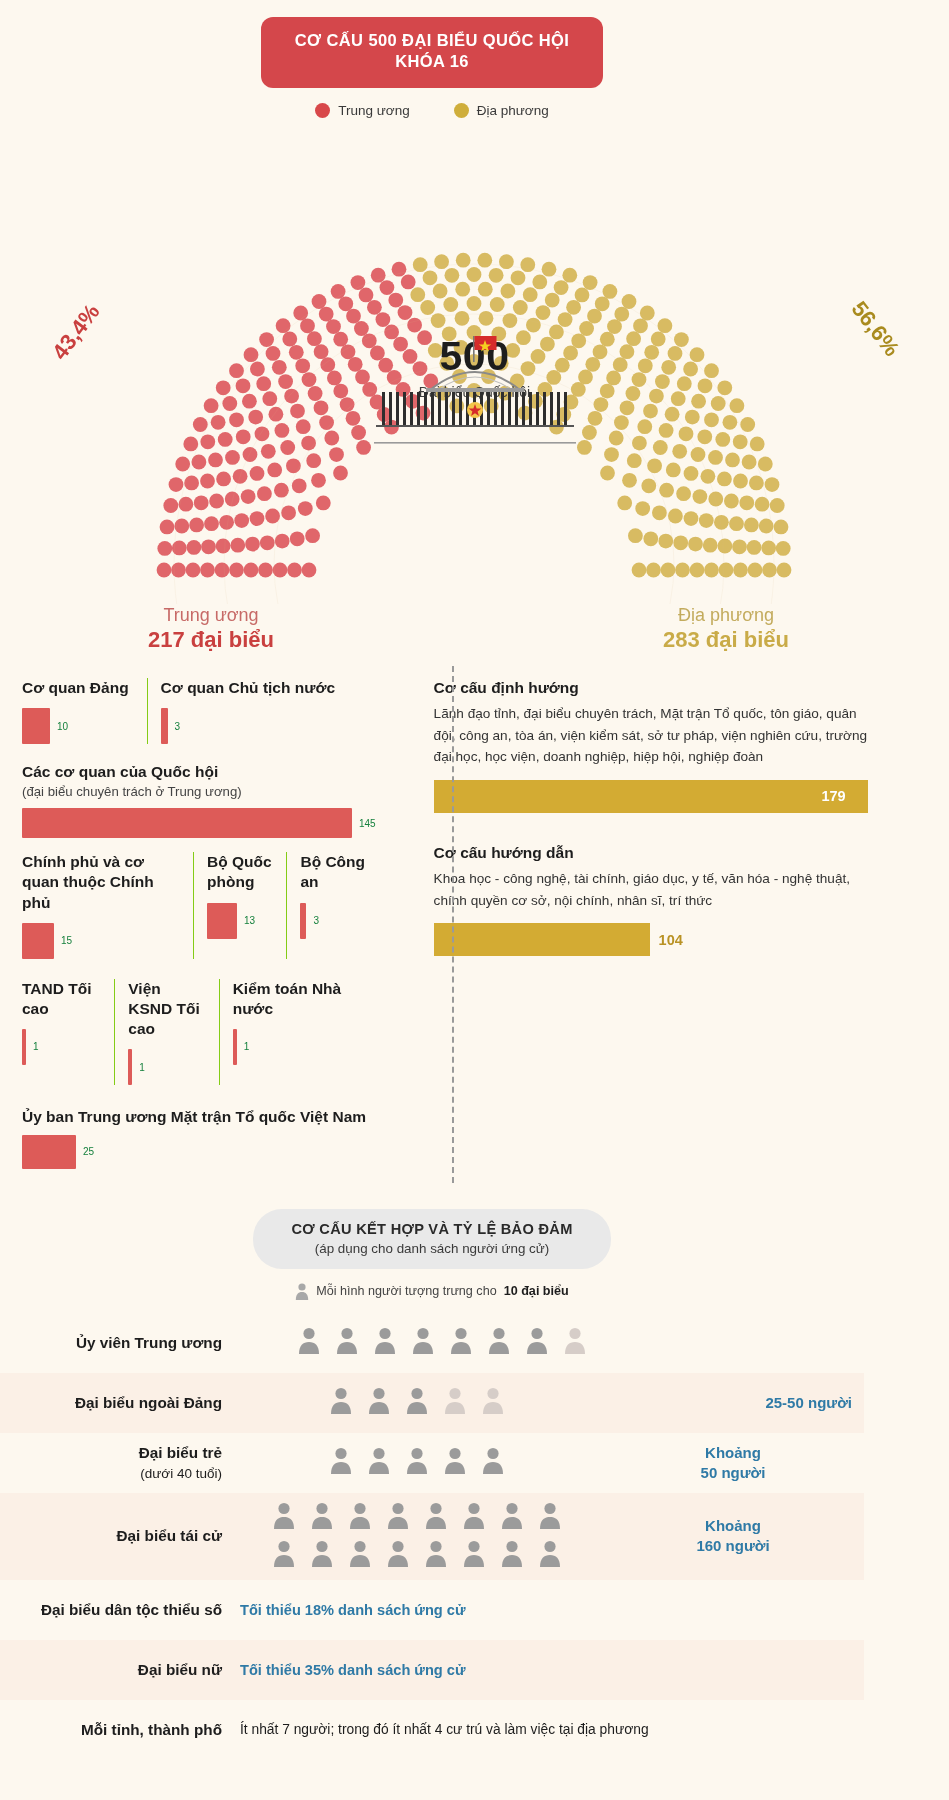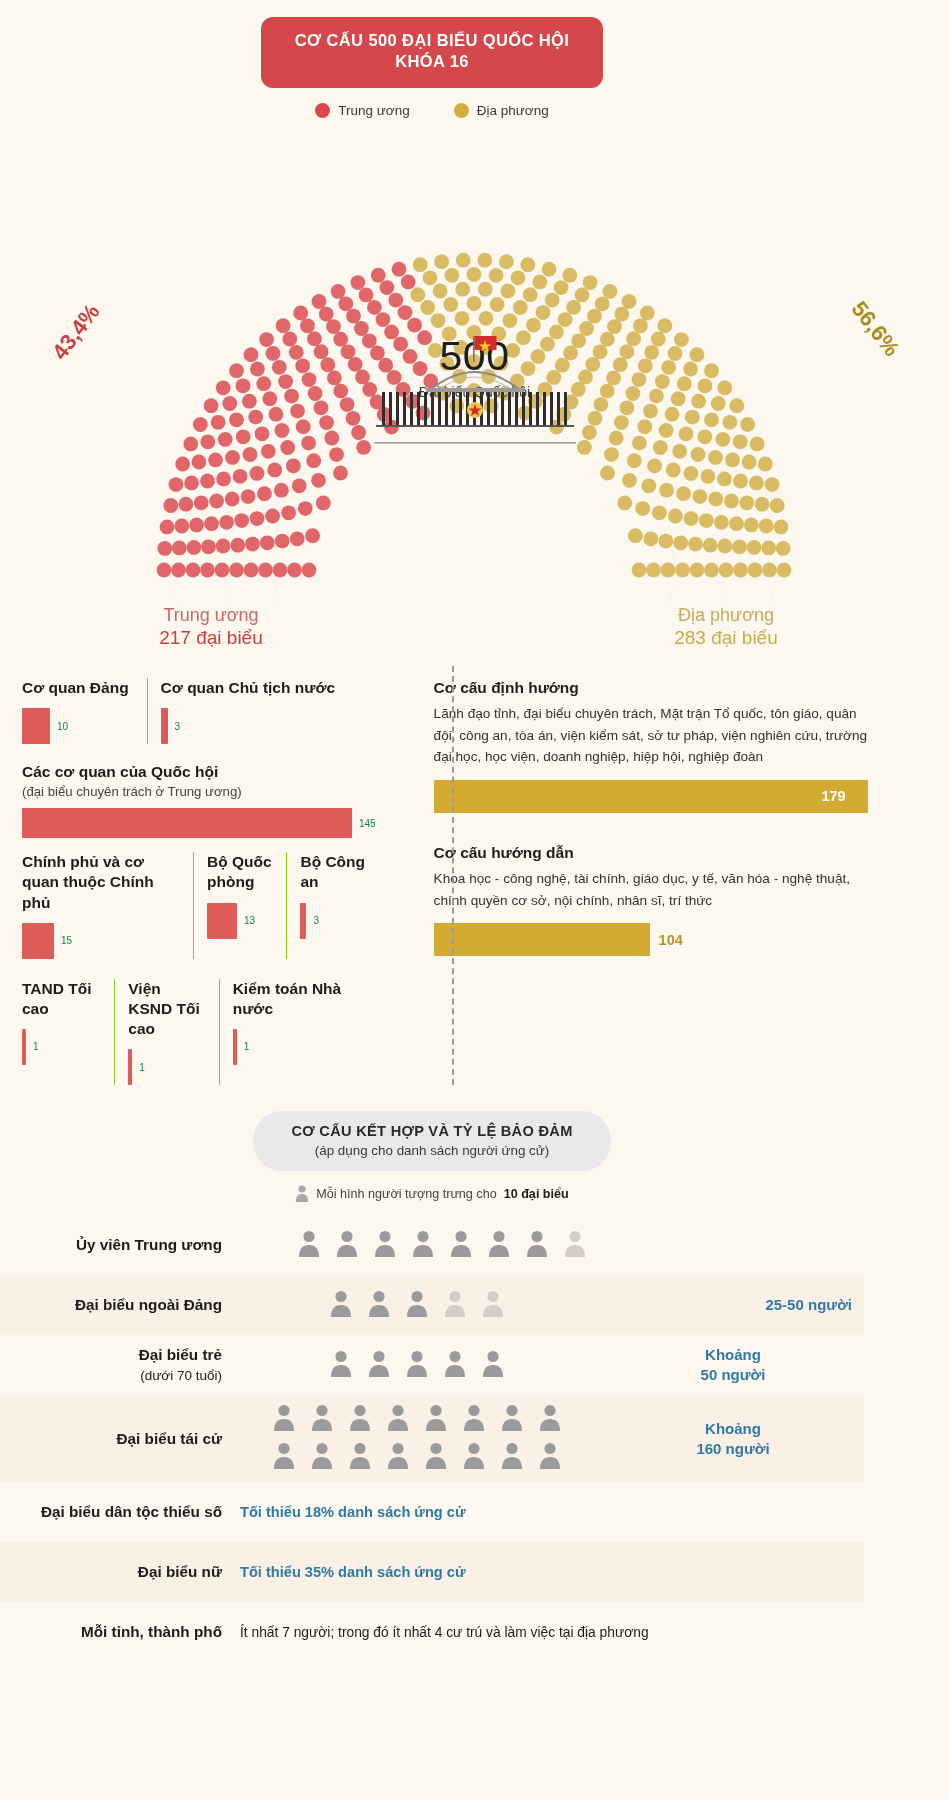--- a/index.html
+++ b/index.html
@@ -43,28 +43,28 @@
   .pct-right { right: 43px; top: 182px; color: #a98b1f; transform: rotate(52deg); }
 
   
   .center-art {
     position: absolute;
     left: 50%; top: 196px;
     transform: translateX(-50%);
     width: 230px;
     text-align: center;
   }
-  .big-num { font-size: 41px; font-weight: 400; color: #1d1d1d; letter-spacing: .5px; line-height: 1; margin-top: 6px;}
+  .big-num { font-size: 41px; font-weight: 700; color: #1d1d1d; letter-spacing: .5px; line-height: 1; margin-top: 6px;}
   .big-sub { font-size: 14px; color: #3c3c3c; margin-top: 7px; }
 
   
   .side-heads { position: relative; width: 949px; height: 62px; }
   .side-head { position: absolute; text-align: center; }
   .side-head .name { font-size: 18px; line-height: 1.25; }
-  .side-head .val { font-size: 19px; font-weight: 400; line-height: 1.3; }
+  .side-head .val { font-size: 22px; font-weight: 700; line-height: 1.3; }
   .sh-left { left: 116px; width: 190px; }
   .sh-left .name { color: #c76a67; }
   .sh-left .val { color: #c9403f; }
   .sh-right { right: 128px; width: 190px; }
   .sh-right .name { color: #c3ab5d; }
   .sh-right .val { color: #c9ab48; }
 
   
   .body-cols { position: relative; display: flex; padding: 12px 0 0; }
   .col-left { width: 428px; padding-left: 22px; padding-right: 10px; }
@@ -647,20 +647,27 @@
         </div>
         <div class="cell">
           <div class="cell-title">Kiểm toán Nhà nước</div>
           <div class="barline">
             <div class="bar sm" style="width:4px"></div>
             <span class="barval">1</span>
           </div>
         </div>
       </div>
 
+      <div class="grp" style="margin-top:22px">
+        <div class="grp-title">Ủy ban Trung ương Mặt trận Tổ quốc Việt Nam</div>
+        <div class="barline">
+          <div class="bar" style="width:54px;height:34px"></div>
+          <span class="barval">25</span>
+        </div>
+      </div>
     </div>
 
     <div class="col-right">
       <div class="grp">
         <div class="grp-title">Cơ cấu định hướng</div>
         <div class="rtext">Lãnh đạo tỉnh, đại biểu chuyên trách, Mặt trận Tổ quốc, tôn giáo, quân đội, công an, tòa án, viện kiểm sát, sở tư pháp, viện nghiên cứu, trường đại học, học viện, doanh nghiệp, hiệp hội, nghiệp đoàn</div>
         <div class="wbar-row">
           <div class="wbar" style="width:434px">
             <span class="lbl">179</span>
           </div>
@@ -761,21 +768,21 @@
                 <path d="M1 27 C1 18.3 5 15 11 15 C17 15 21 18.3 21 27 Z" fill="#d6cdc8"></path>
               </svg></span>
           </div>
         </div>
       <div class="rvalue right">25-50 người</div>
     </div>
 
     <div class="prow">
       <div class="rlabel">
         <span>Đại biểu trẻ</span><br>
-        <span class="thin">(dưới 70 tuổi)</span>
+        <span class="thin">(dưới 40 tuổi)</span>
       </div>
       <div class="ricons" style="display: flex; flex-direction: column; gap: 7px;">
           <div class="icon-line">
             <span class="icon-person"><svg width="22" height="27" viewBox="0 0 22 27">
                 <circle cx="11" cy="6.5" r="5.6" fill="#9b9b9b"></circle>
                 <path d="M1 27 C1 18.3 5 15 11 15 C17 15 21 18.3 21 27 Z" fill="#9b9b9b"></path>
               </svg></span>
             <span class="icon-person"><svg width="22" height="27" viewBox="0 0 22 27">
                 <circle cx="11" cy="6.5" r="5.6" fill="#9b9b9b"></circle>
                 <path d="M1 27 C1 18.3 5 15 11 15 C17 15 21 18.3 21 27 Z" fill="#9b9b9b"></path>

